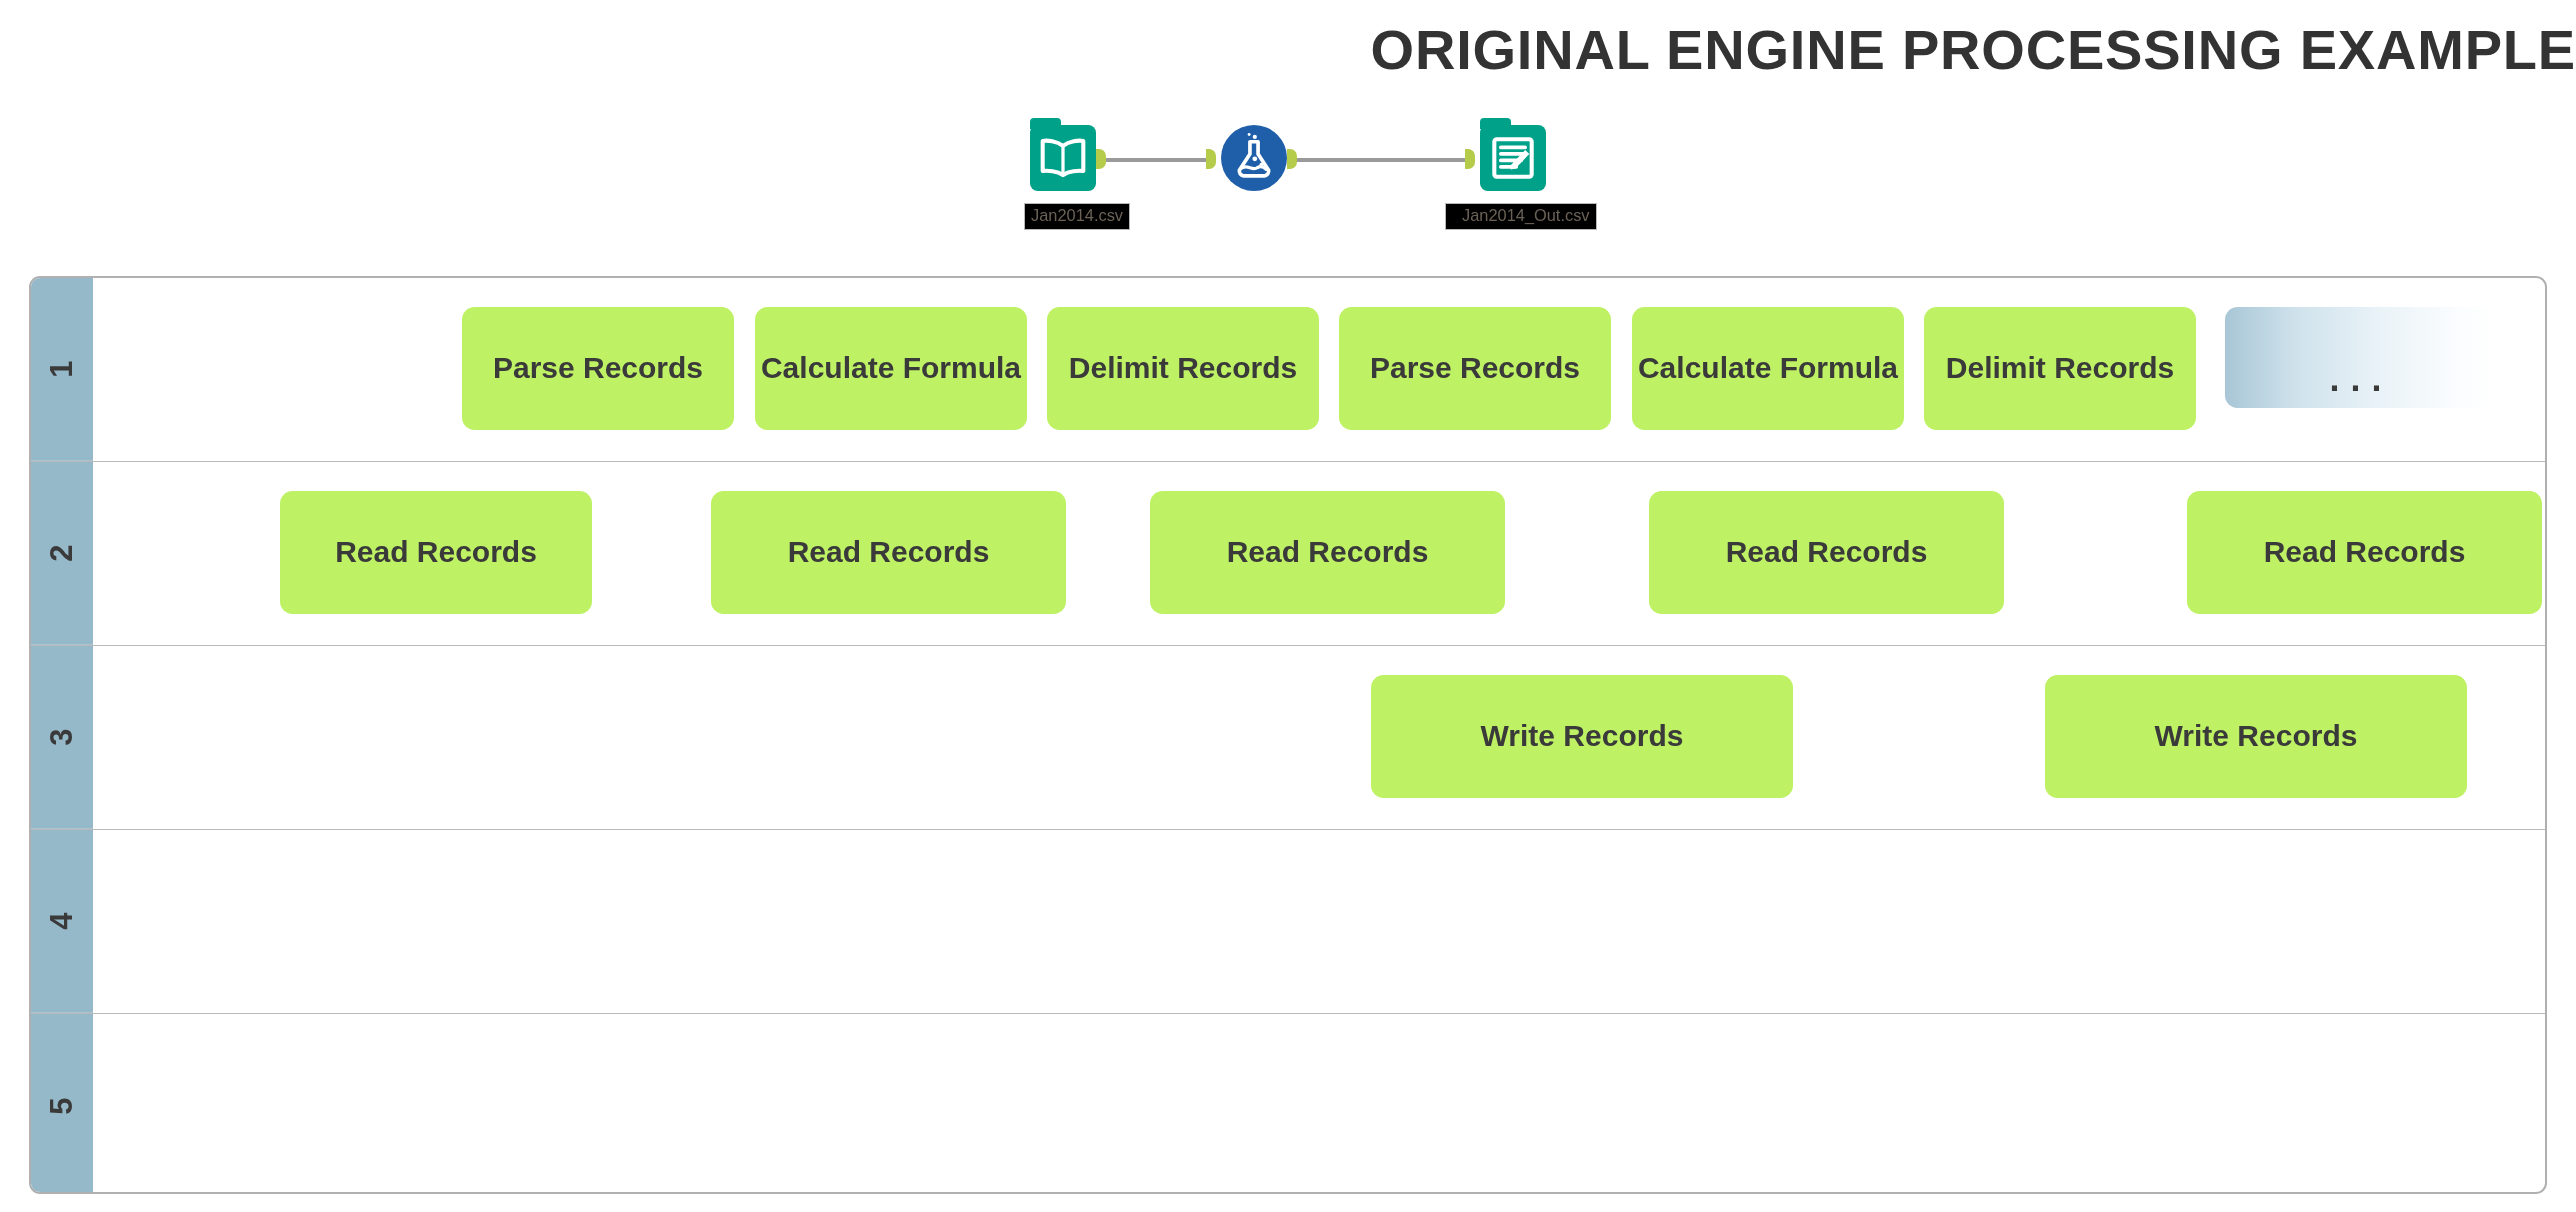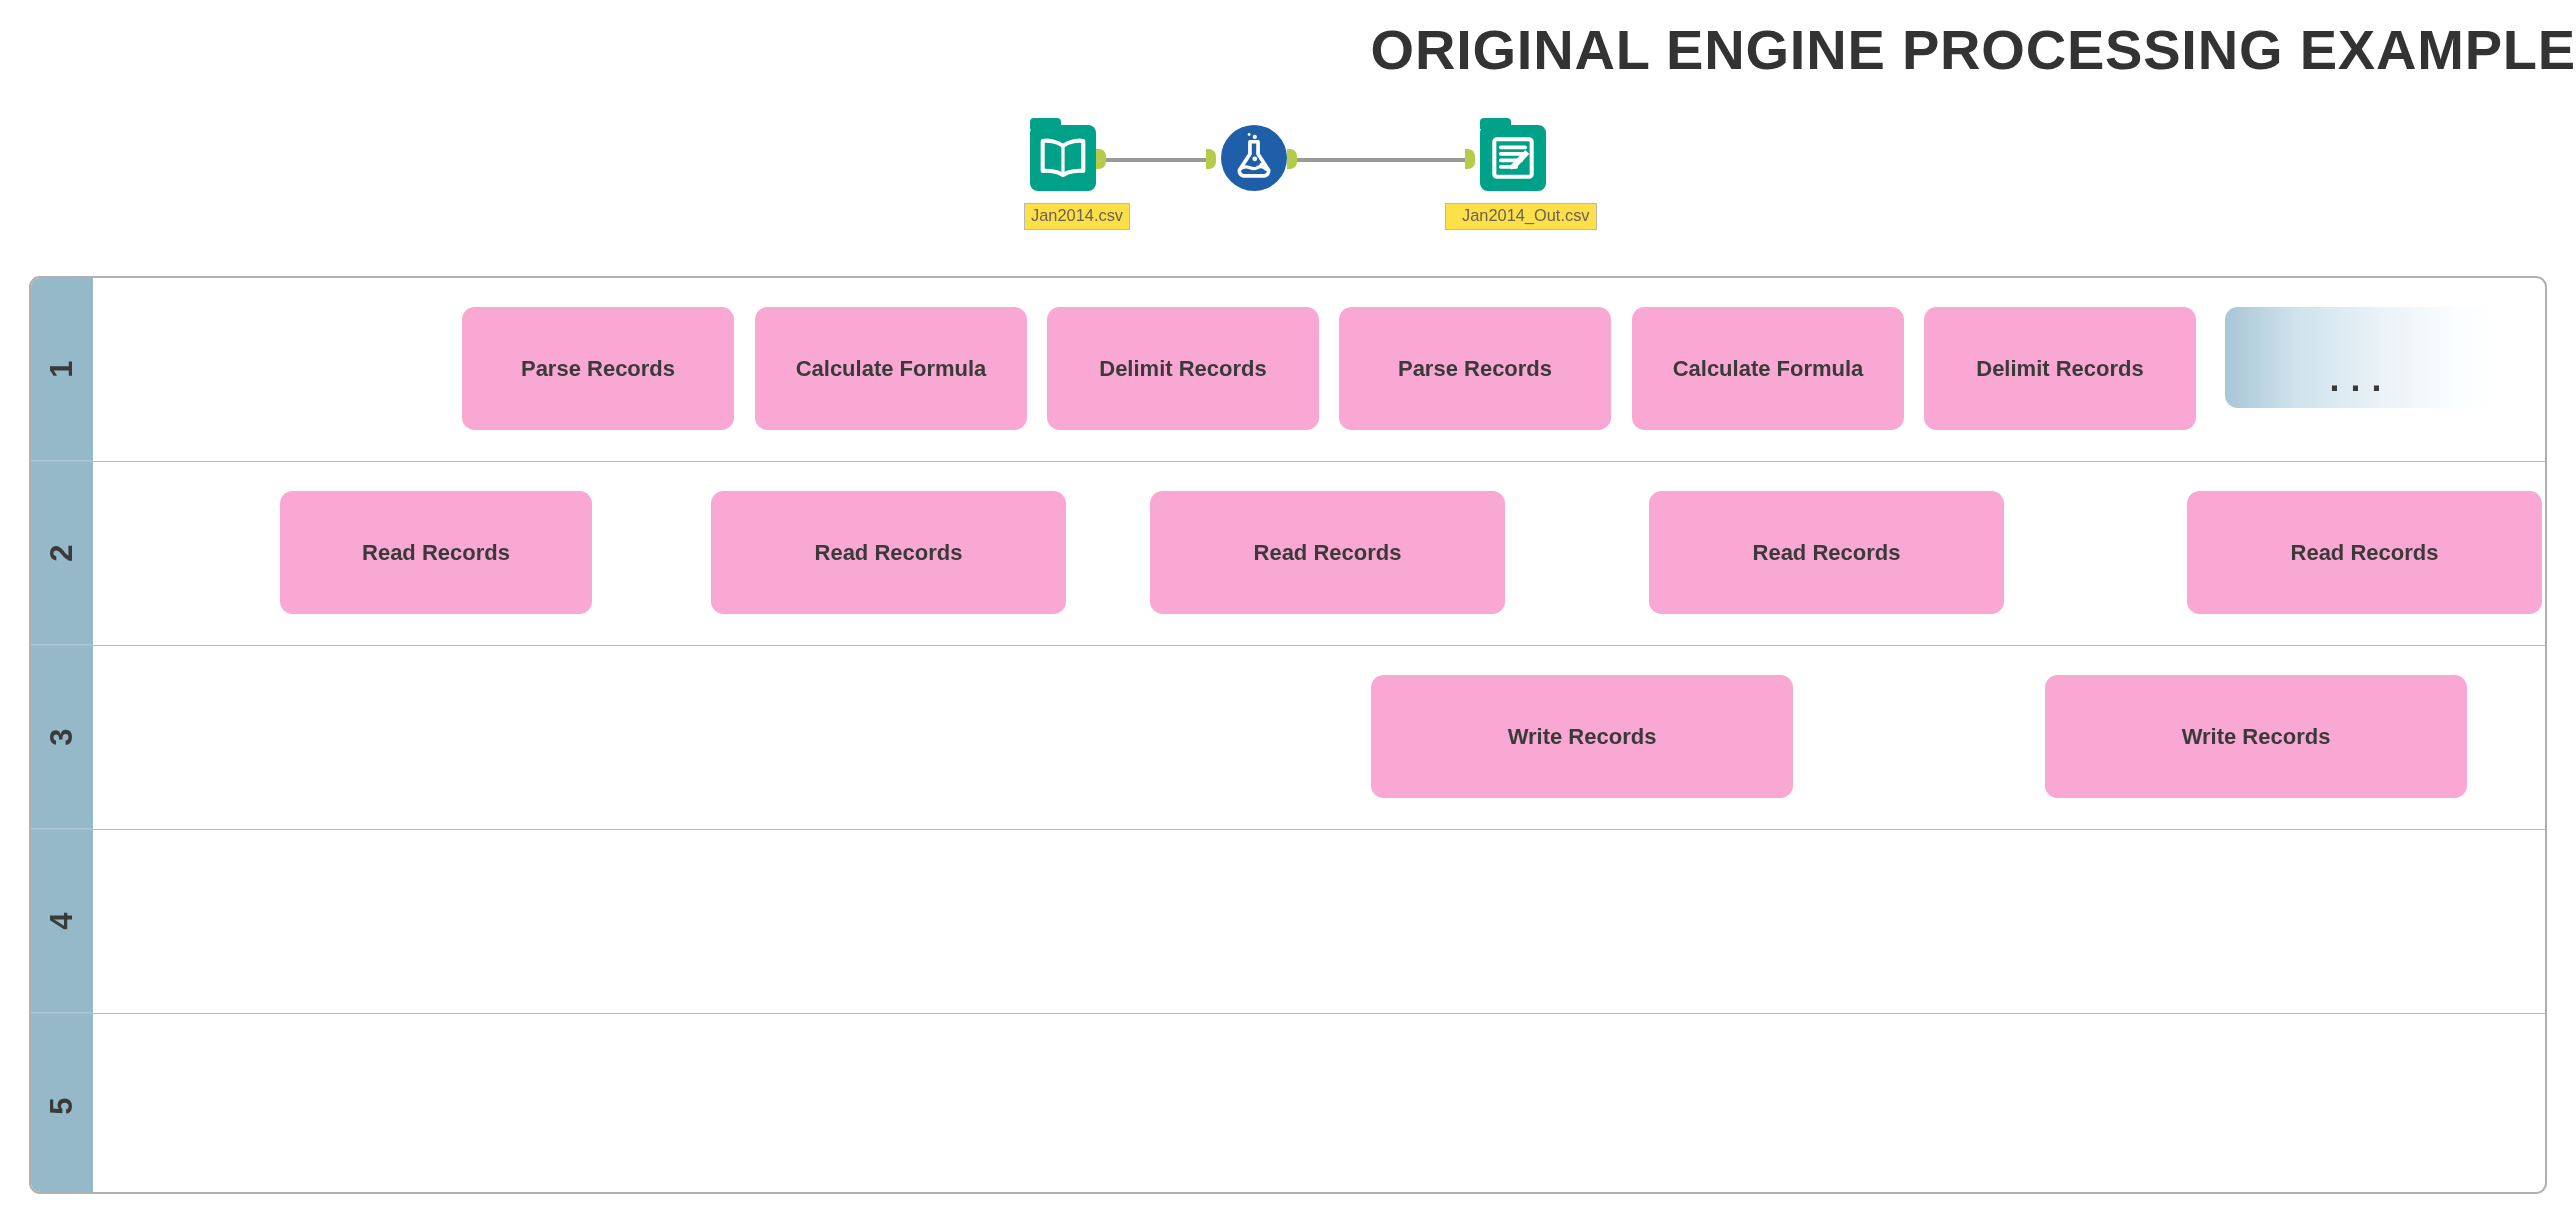--- a/index.html
+++ b/index.html
@@ -85,21 +85,21 @@
     height: 20px;
     background: #b5cc4b;
     top: 24px;
   }
   .wf-conn.out { border-radius: 0 7px 7px 0; }
   .wf-conn.in  { border-radius: 0 7px 7px 0; }
 
   .wf-label {
     position: absolute;
     border: 0.8px solid #b9b9b9;
-    background: #fde047;
+    background: #000000;
     color: #6b6257;
     font-size: 16.4px;
     font-family: "Liberation Sans", sans-serif;
     padding: 3.1px 6.2px 4.7px 6.2px;
     white-space: nowrap;
     line-height: 1.05;
   }
 
   
   #grid {
@@ -147,27 +147,27 @@
   .row-track {
     position: absolute;
     left: 62px;
     top: 0;
     right: 0;
     height: 100%;
   }
 
   .task-block {
     position: absolute;
-    background: #f9a8d4;
+    background: #bef264;
     border-radius: 12.5px;
     display: flex;
     align-items: center;
     justify-content: center;
     text-align: center;
-    font-size: 22px;
+    font-size: 30px;
     font-weight: bold;
     color: #3a3a3a;
     line-height: 1.15;
     font-family: "Liberation Sans", sans-serif;
     box-sizing: border-box;
     padding: 3.1px;
   }
   .task-block.faded {
     background: linear-gradient(to right, #a8c6d6 0%, #cfe2ec 26%, #eaf3f8 58%, #fbfdfe 86%, #ffffff 100%);
     color: #3a3a3a;

